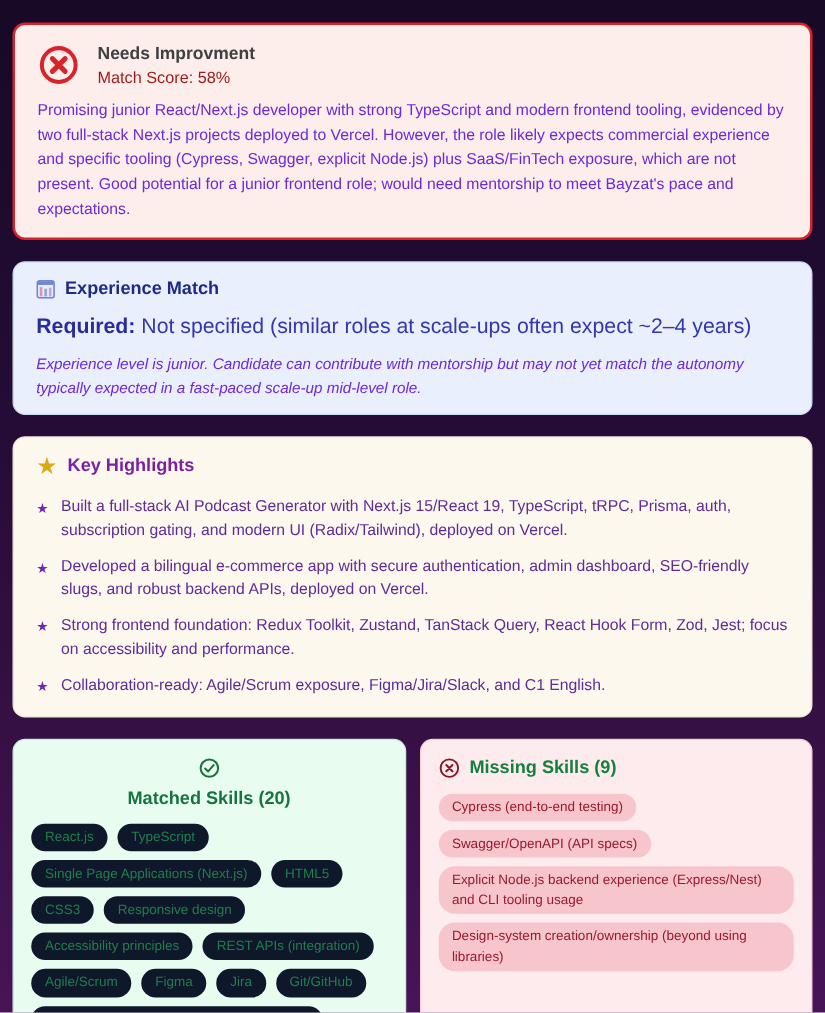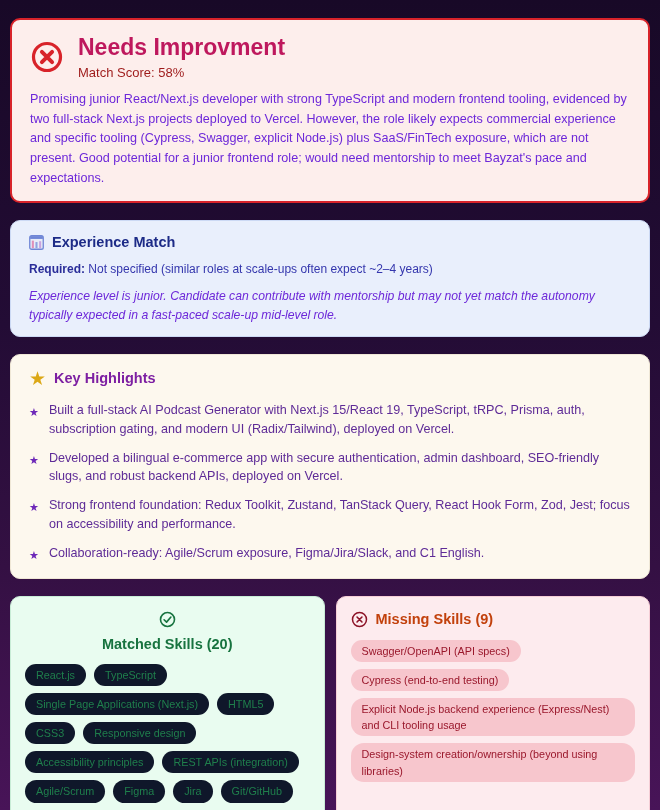--- a/index.html
+++ b/index.html
@@ -8,50 +8,50 @@
     background:linear-gradient(180deg,#180927 0%,#230c35 40%,#341043 70%,#481458 100%);
     font-family:"Liberation Sans","DejaVu Sans",sans-serif;
     -webkit-font-smoothing:antialiased;
   }
   .page{box-sizing:border-box;height:100%;padding:18px 10px 12px;display:flex;flex-direction:column;gap:17px;}
   .card{border-radius:10px;box-sizing:border-box;}
 
   
   .summary{background:#fdeeec;border:2px solid #d8232a;padding:12px 18px 13px;color:#8c1616;}
   .summary-header{display:flex;align-items:center;gap:14px;margin:2px 0 10px;}
-  .summary-title{font-size:23px;font-weight:bold;color:#be185d;margin:0 0 4px;}
+  .summary-title{font-size:14px;font-weight:bold;color:#404040;margin:0 0 4px;}
   .score{font-size:13px;color:#9e1a1a;}
   .summary-body{margin:0;font-size:12.6px;line-height:1.56;color:#6d28d9;}
   .err-icon svg{width:34px;height:34px;display:block;}
 
   
   .sec-title{display:flex;align-items:center;gap:8px;font-size:14.5px;font-weight:bold;margin:0;}
   .sec-icon svg{display:block;}
 
   
   .experience{background:#e9effc;border:1.5px solid #ccd9f4;padding:13px 18px 12px;color:#3239a8;}
   .experience .sec-title{color:#1d2b87;margin-bottom:12px;align-items:center;}
-  .exp-line{margin:0 0 11px;font-size:12px;color:#3436ad;}
+  .exp-line{margin:0 0 11px;font-size:17px;color:#3436ad;}
   .exp-line strong{color:#2a2d99;}
   .exp-note{margin:2px 0 0;font-style:italic;font-size:12.2px;color:#6d28d9;line-height:1.5;}
 
   
   .highlights{background:#fdf8ee;border:1.5px solid #efe7d6;padding:14px 18px 14px;}
   .highlights .sec-title{color:#7d1fa2;}
   .star-badge{color:#dca816;font-size:19px;line-height:1;}
   .hl-list{list-style:none;margin:13px 0 0;padding:0;display:flex;flex-direction:column;gap:10px;}
   .hl-list li{display:flex;gap:10px;font-size:12.6px;color:#5e2b97;line-height:1.5;}
   .bullet-star{color:#6d28b8;font-size:11px;padding-top:3px;flex:0 0 auto;}
 
   
   .skills-row{display:grid;grid-template-columns:1fr 1fr;gap:11px;flex:1;}
   .matched{background:#e9fcf0;border:1.5px solid #c8ecd6;padding:14px 14px;}
   .matched .sec-title{color:#17733f;margin-bottom:12px;flex-direction:column;}
   .missing{background:#fdebee;border:1.5px solid #f6ced6;padding:14px 14px;}
-  .missing .sec-title{color:#c2410c;margin-bottom:12px;}
+  .missing .sec-title{color:#15803d;margin-bottom:12px;}
   .chips{display:flex;flex-wrap:wrap;gap:7px 8px;align-content:flex-start;}
   .chip{border-radius:13px;padding:3px 11px;font-size:10.8px;line-height:1.5;}
   .chip-green{background:#0f172a;color:#1f7f4c;}
   .chip-red{background:#f7c6cd;color:#9a182c;}
 </style>
 </head>
 <body>
 
 <div class="page">
 
@@ -162,23 +162,23 @@
       <h2 class="sec-title">
         <span class="sec-icon">
           <svg width="17" height="17" viewBox="0 0 18 18" aria-hidden="true">
             <circle cx="9" cy="9" r="7.4" fill="none" stroke="#8c1226" stroke-width="1.6"></circle>
             <path d="M6.4 6.4 L11.6 11.6 M11.6 6.4 L6.4 11.6" stroke="#8c1226" stroke-width="1.7" stroke-linecap="round"></path>
           </svg>
         </span>
         <span>Missing Skills (9)</span>
       </h2>
       <div class="chips">
+  <span class="chip chip-red">Cypress (end-to-end testing)</span>
+
   <span class="chip chip-red">Swagger/OpenAPI (API specs)</span>
-
-  <span class="chip chip-red">Cypress (end-to-end testing)</span>
 
   <span class="chip chip-red">Explicit Node.js backend experience (Express/Nest) and CLI tooling usage</span>
 
 
   <span class="chip chip-red">Design-system creation/ownership (beyond using libraries)</span>
 
 </div>
     </section>
 
   </div>

